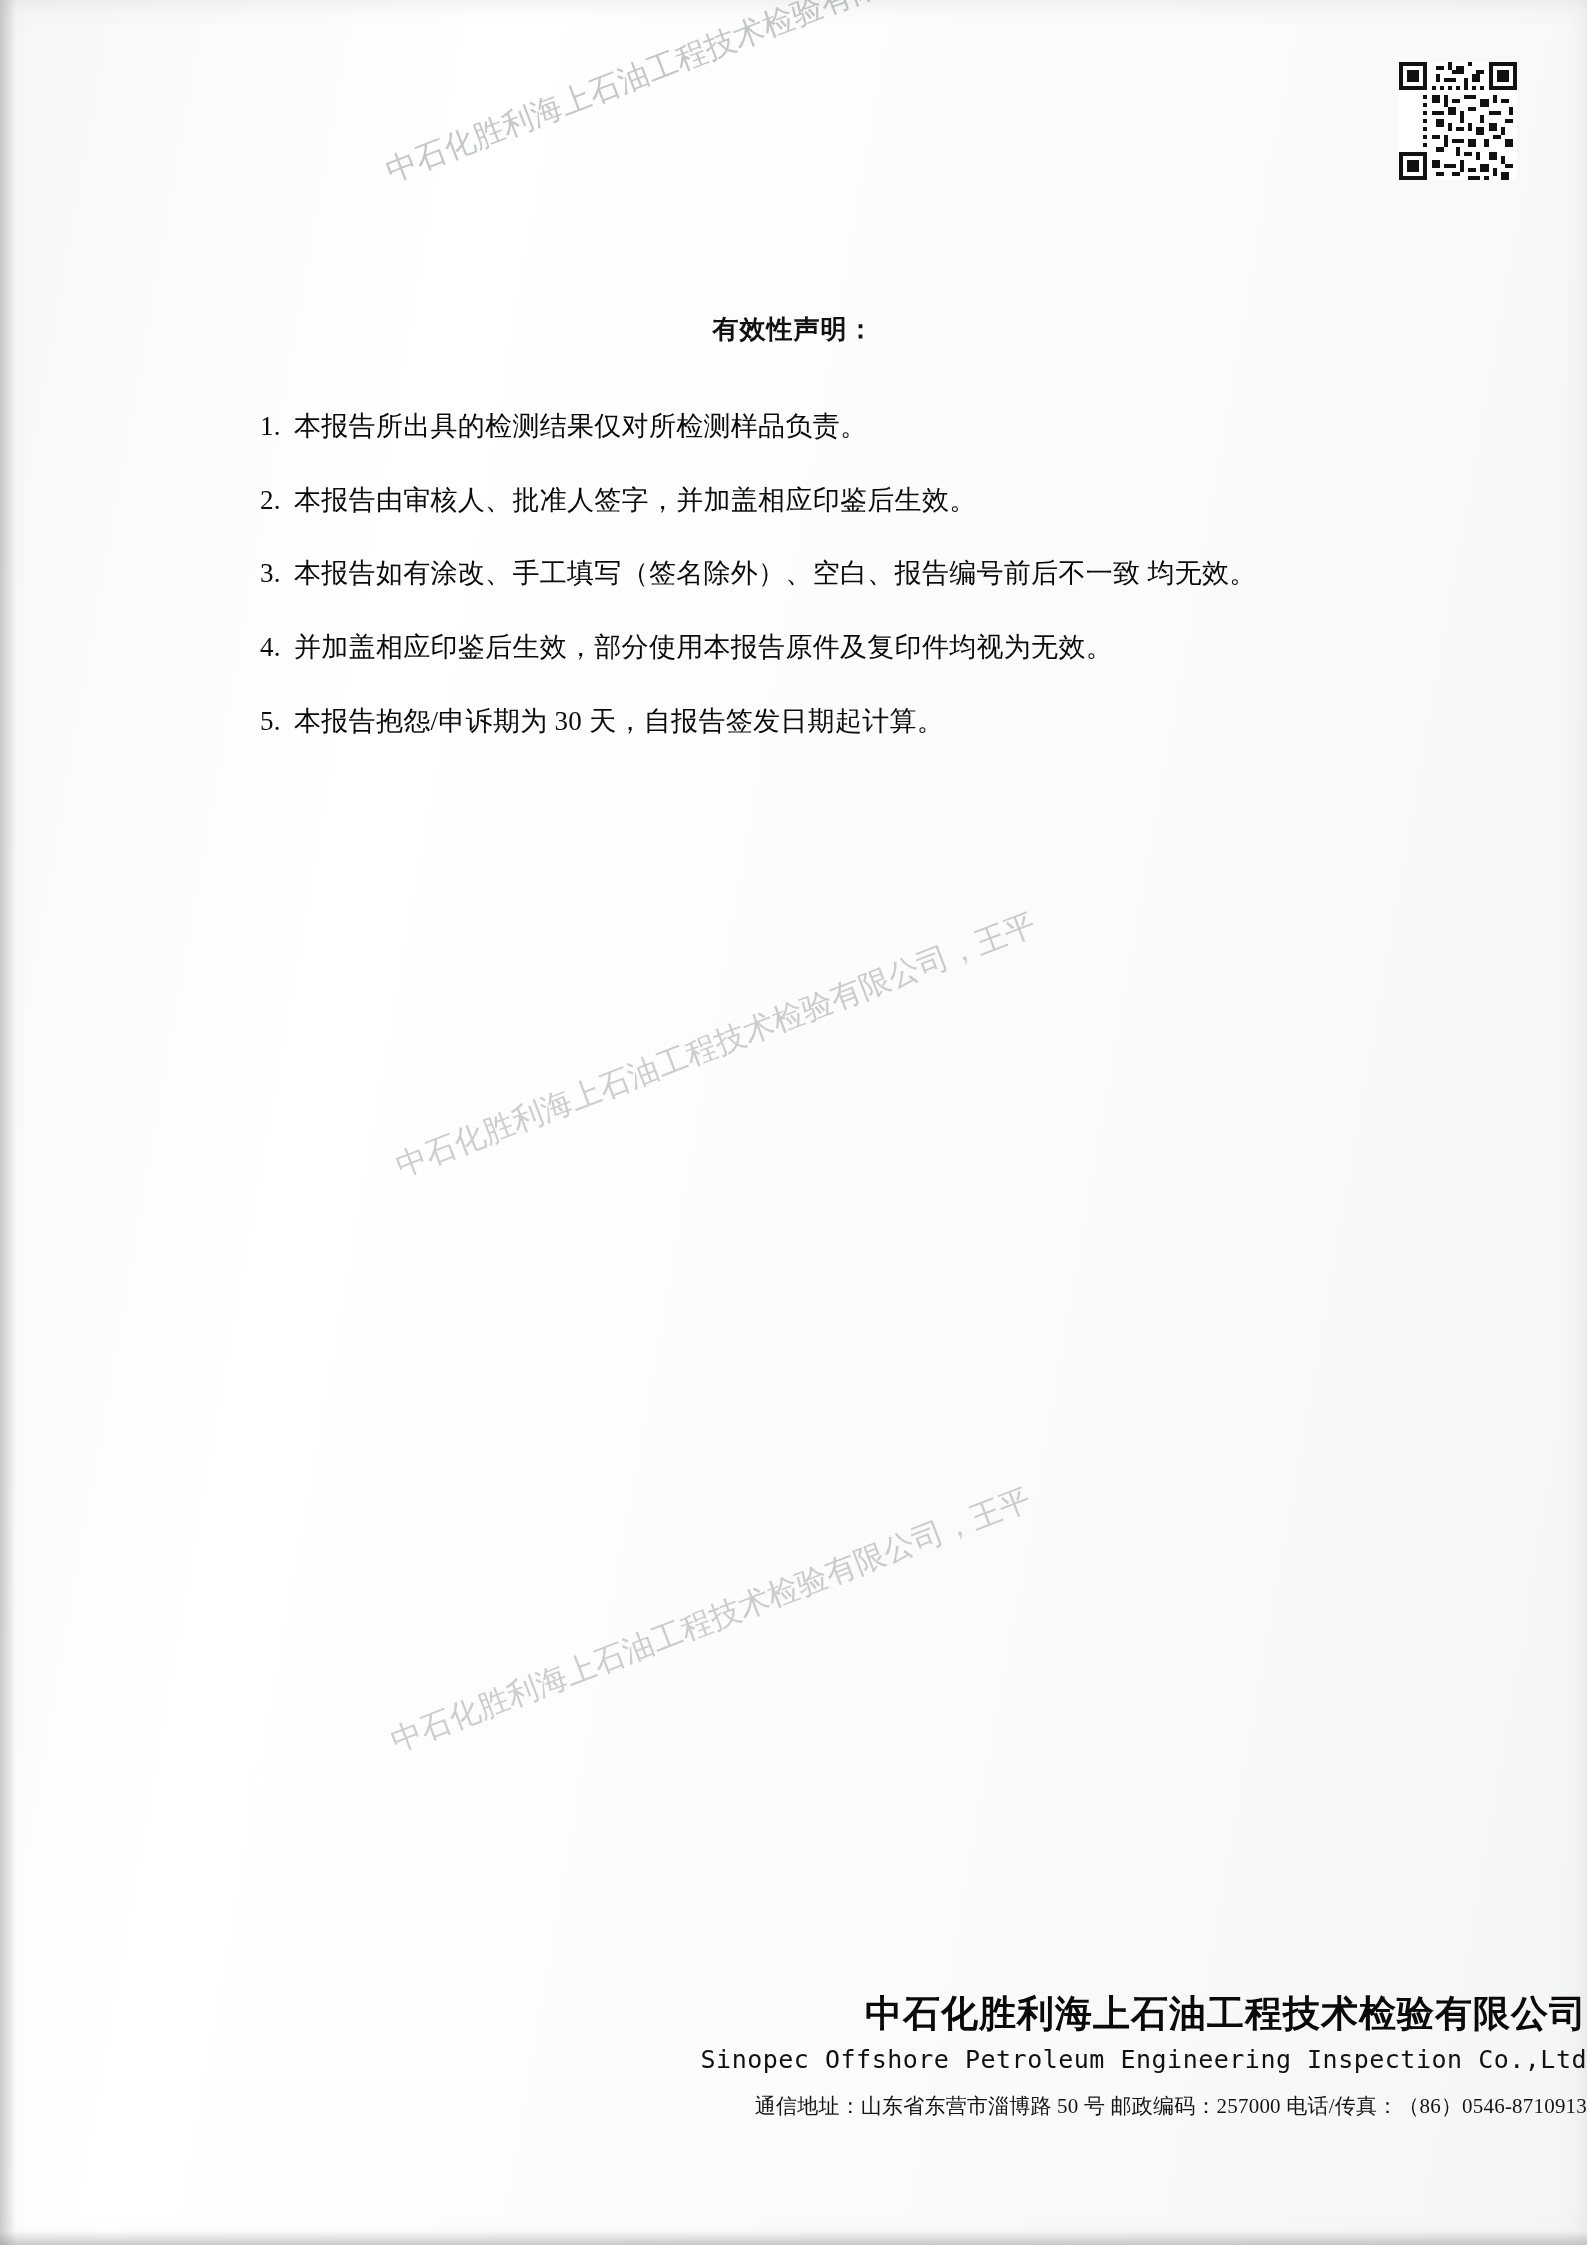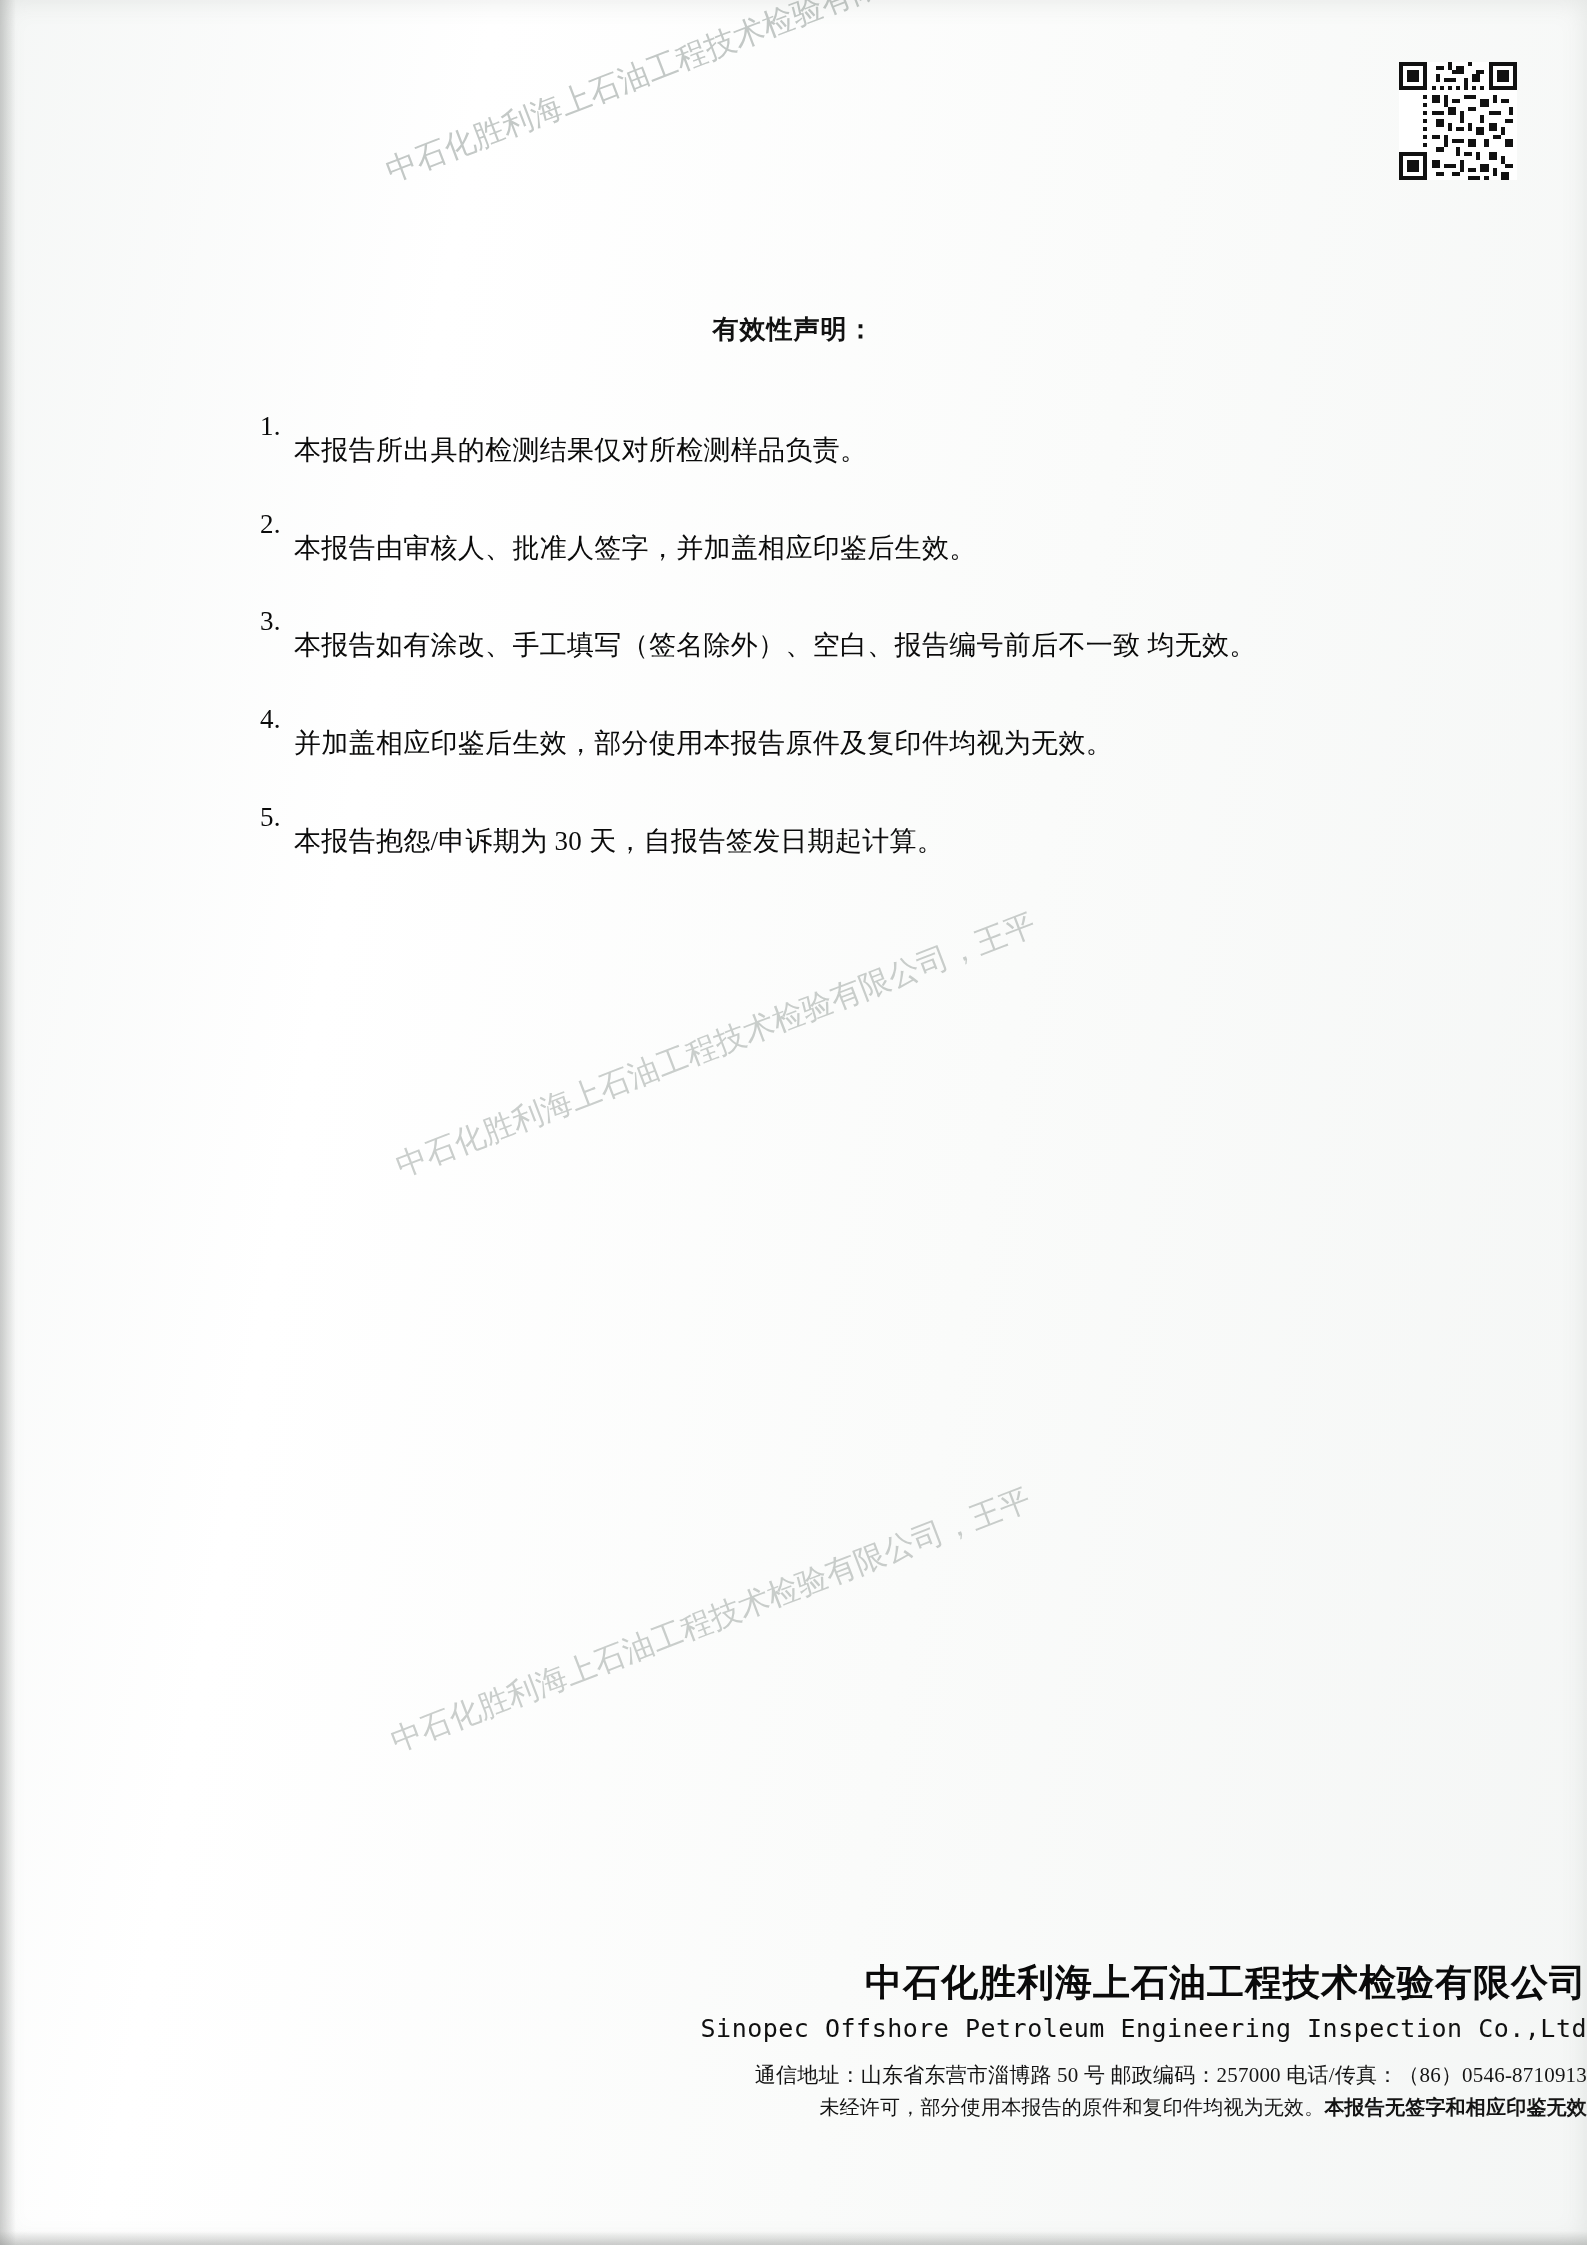--- a/index.html
+++ b/index.html
@@ -84,21 +84,20 @@
   }
   .clause .num {
     flex: 0 0 58px;
     padding-left: 24px;
     box-sizing: border-box;
     font-family: "Liberation Serif", serif;
   }
   .clause .body {
     flex: 1 1 auto;
     text-indent: 0;
-    margin-top: 24px;
   }
 
   
   .wm {
     position: absolute;
     color: rgba(120,130,125,0.42);
     font-family: "DejaVu Sans", "Liberation Sans", sans-serif;
     white-space: nowrap;
     pointer-events: none;
     user-select: none;
@@ -296,21 +295,18 @@
   </div>
 
   <div class="wm wm-1">中石化胜利海上石油工程技术检验有限公司，王平</div>
   <div class="wm wm-2">中石化胜利海上石油工程技术检验有限公司，王平</div>
   <div class="wm wm-3">中石化胜利海上石油工程技术检验有限公司，王平</div>
 
   <div class="footer">
     <div class="cn-name">中石化胜利海上石油工程技术检验有限公司</div>
     <div class="en-name">Sinopec Offshore Petroleum Engineering Inspection Co.,Ltd</div>
     <div class="addr-line">通信地址：山东省东营市淄博路 50 号    邮政编码：257000    电话/传真：（86）0546-8710913</div>
-    <div class="notice-line">
-      <span>未经许可，部分使用本报告的原件和复印件均视为无效。</span><span class="bold">本报告无签字和相应印鉴无效</span>
-    </div>
   </div>
 
   <div class="scan-left-edge"></div>
   <div class="scan-bottom-edge"></div>
   <div class="edge-shadow"></div>
 </div>
 
 </body></html>

